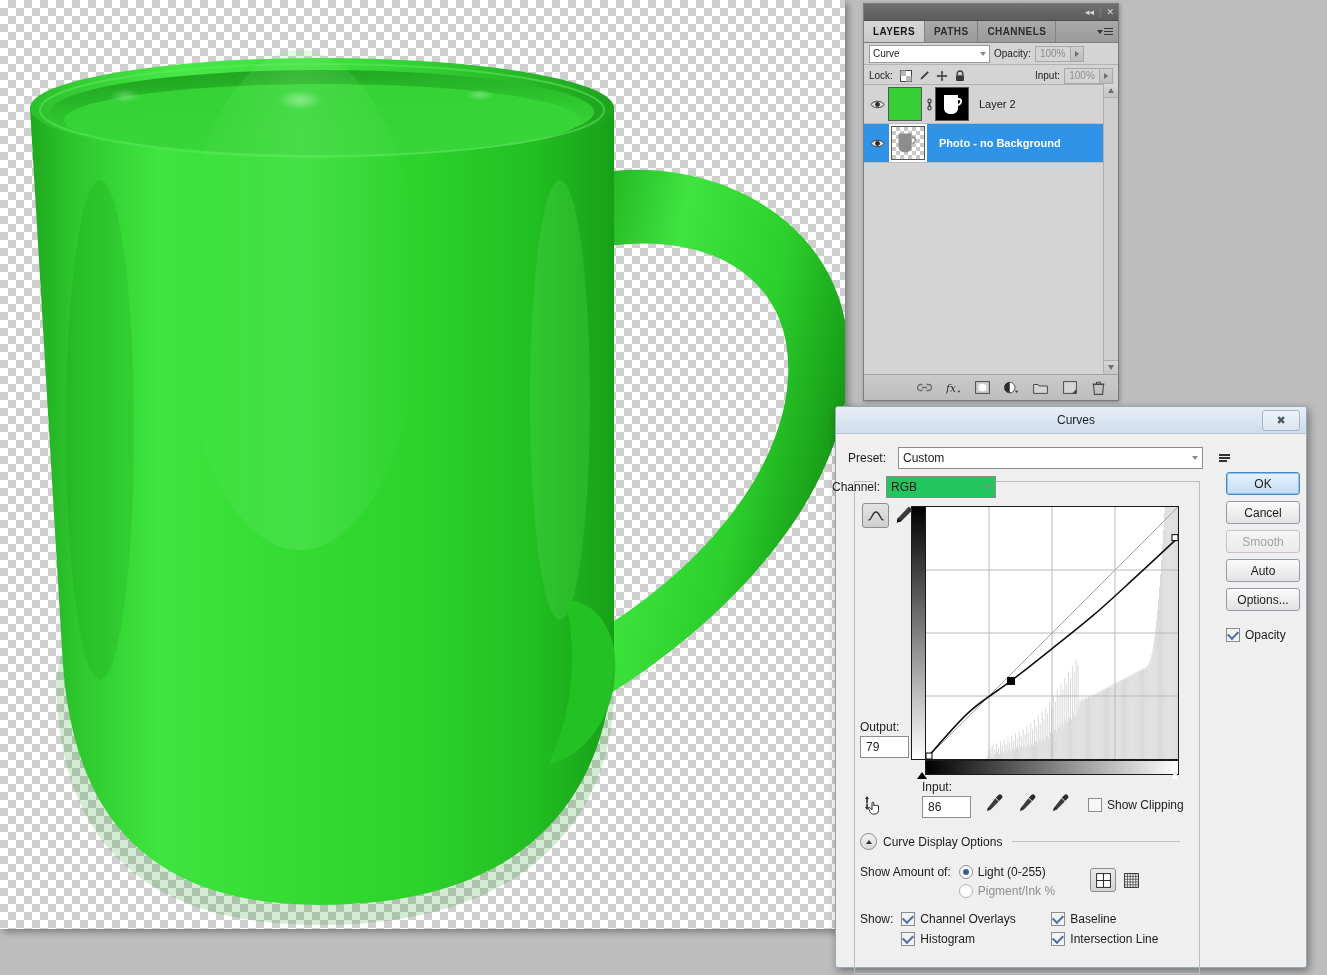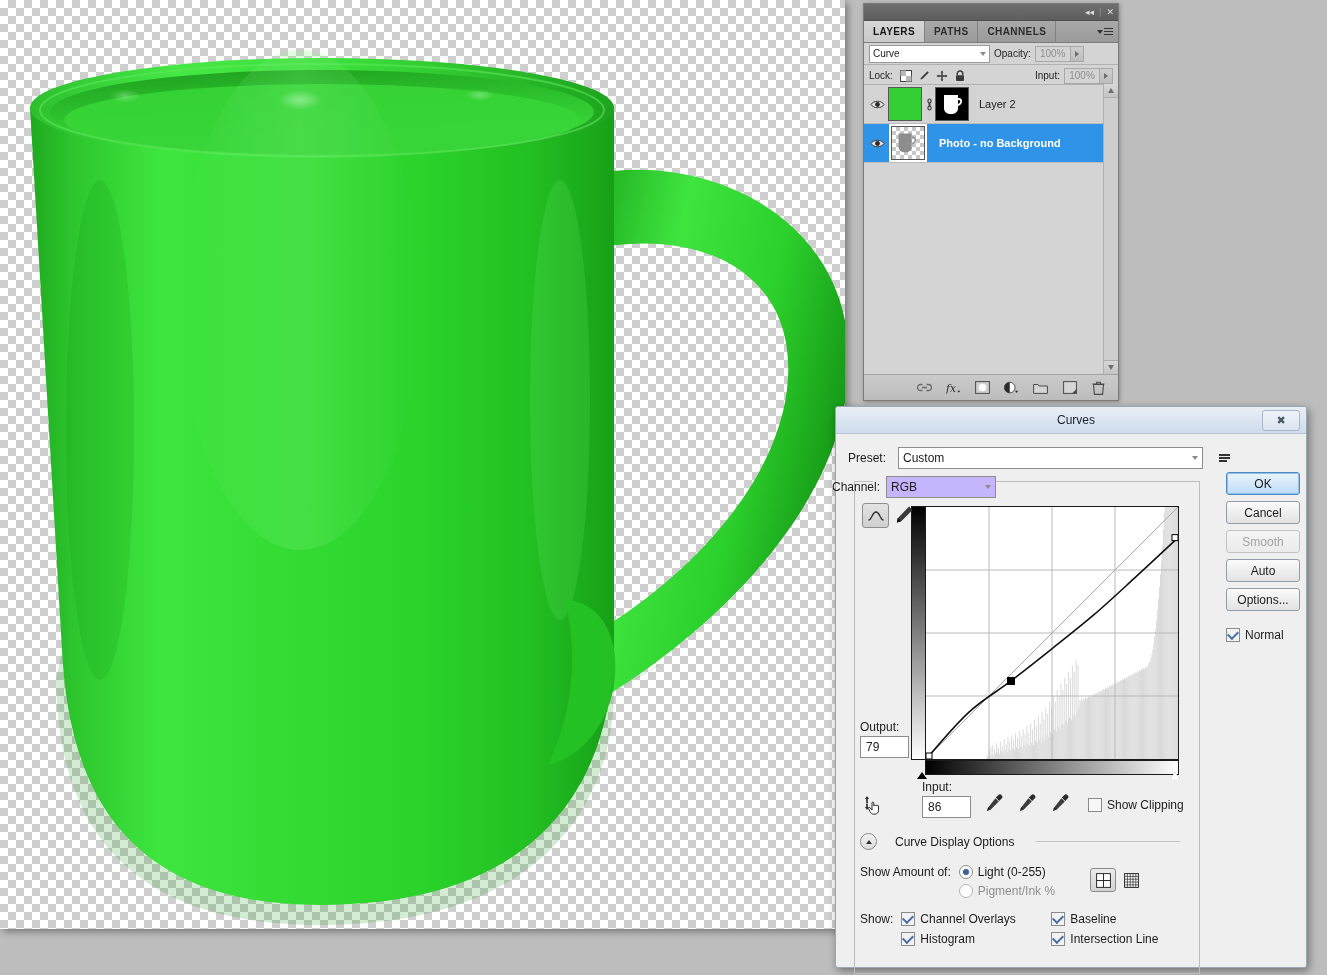--- a/index.html
+++ b/index.html
@@ -174,21 +174,21 @@
     border:1px solid #bdbdbd;border-top:none;
   }
   .fieldset::before{
     content:"";position:absolute;left:0;top:0;width:18px;height:1px;background:#bdbdbd;
   }
   .fieldset::after{
     content:"";position:absolute;right:0;top:0;width:250px;height:1px;background:#bdbdbd;
   }
   .channel-row{position:absolute;left:832px;top:476px;display:flex;align-items:center;gap:6px;z-index:5;}
   .channel-select{
-    width:100px;height:20px;background:#c4b5fd;border:1px solid #8d8d8d;
+    width:100px;height:20px;background:#22c55e;border:1px solid #8d8d8d;
     display:flex;align-items:center;padding:0 4px;justify-content:space-between;font-size:12px;
   }
 
   .tool-col{position:absolute;left:862px;top:503px;display:flex;gap:4px;align-items:flex-start;z-index:5;}
   .tool-btn{
     width:25px;height:23px;border:1px solid #8e8e8e;border-radius:3px;
     background:linear-gradient(#e3e3e3,#cfcfcf);
     display:flex;align-items:center;justify-content:center;
   }
   .tool-plain{width:22px;height:23px;display:flex;align-items:center;justify-content:center;}
@@ -243,21 +243,21 @@
     width:12px;height:12px;border:1px solid #8b8b8b;background:#f7f7f7;
     display:flex;align-items:center;justify-content:center;flex:none;
   }
   .cbox.checked{background:#f2f2f2;}
   .cbox.checked::after{
     content:"";display:block;width:8px;height:5px;
     border-left:2px solid #4a6fa5;border-bottom:2px solid #4a6fa5;
     transform:rotate(-45deg) translate(1px,-1px);
   }
 
-  .cdo-header{position:absolute;left:860px;top:833px;display:flex;align-items:center;gap:18px;width:320px;}
+  .cdo-header{position:absolute;left:860px;top:833px;display:flex;align-items:center;gap:6px;width:320px;}
   .disc{
     width:15px;height:15px;border-radius:50%;border:1px solid #8b8b8b;
     background:linear-gradient(#f2f2f2,#dcdcdc);
     display:flex;align-items:center;justify-content:center;flex:none;
   }
   .disc i{
     display:block;width:0;height:0;border-left:3.5px solid transparent;
     border-right:3.5px solid transparent;border-bottom:4px solid #333;
   }
   .cdo-line{flex:1;height:1px;background:#c2c2c2;margin-left:4px;}
@@ -908,15 +908,15 @@
 </div>
 
 <div class="btn-col">
   <div class="dbtn primary">OK</div>
   <div class="dbtn">Cancel</div>
   <div class="dbtn disabled gap">Smooth</div>
   <div class="dbtn gap">Auto</div>
   <div class="dbtn">Options...</div>
   <div class="preview-row">
     <span class="cbox checked"></span>
-    <span>Normal</span>
+    <span>Opacity</span>
   </div>
 </div>
 
 </body></html>

